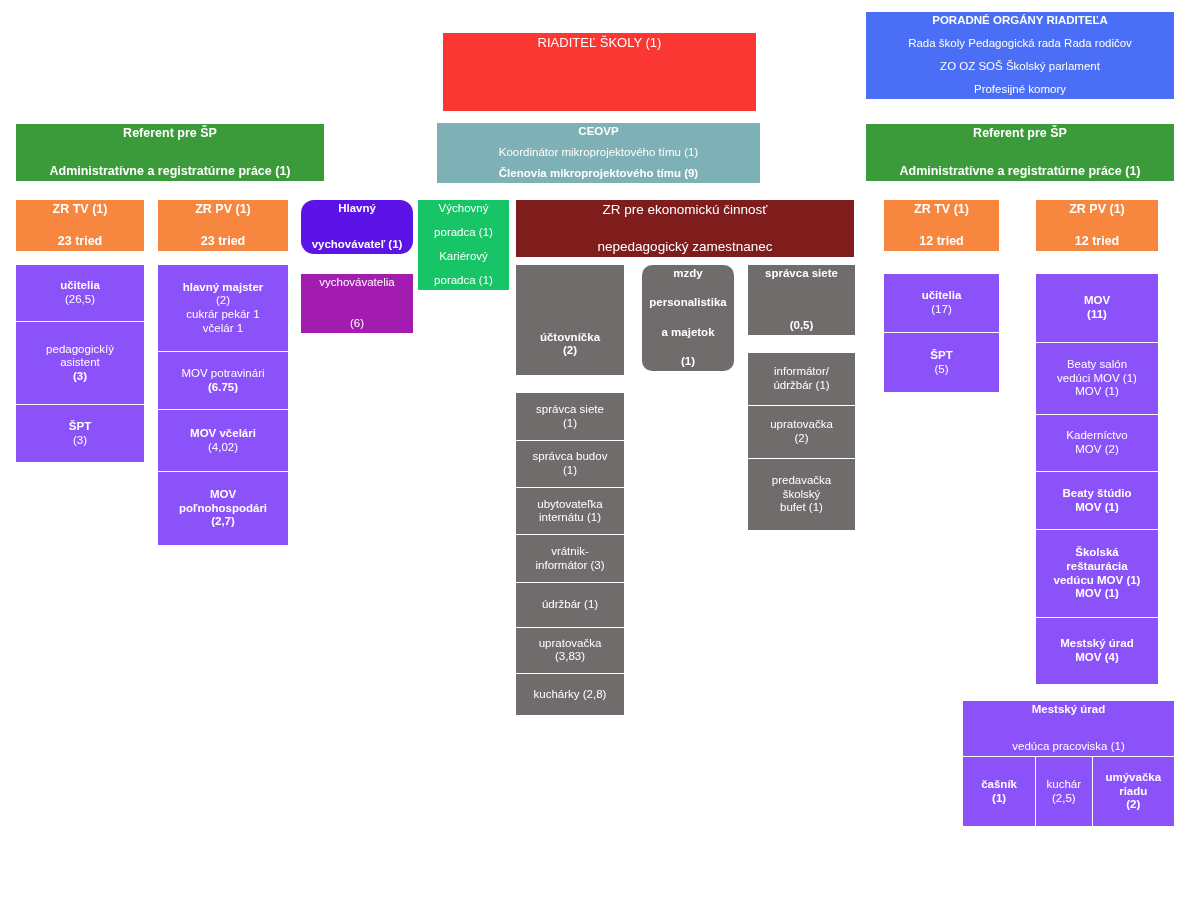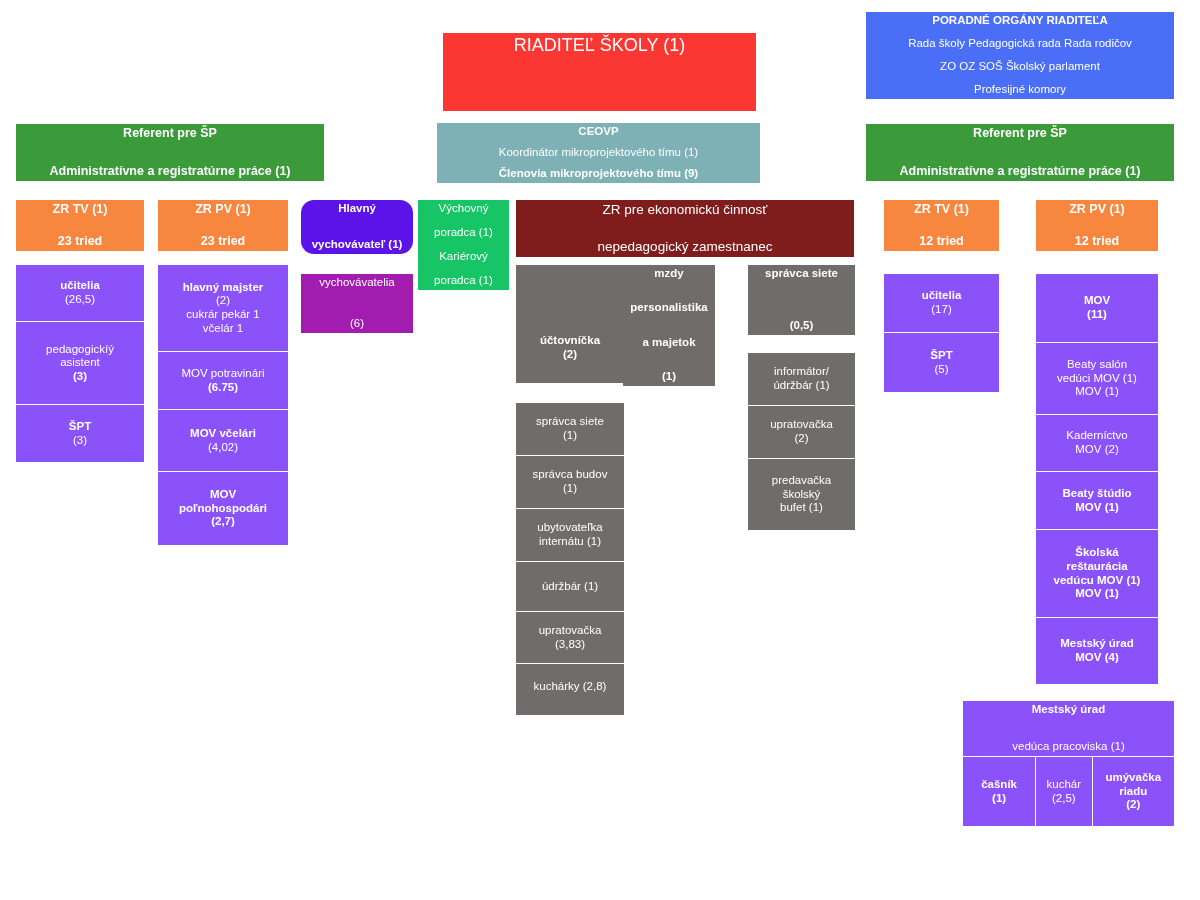--- a/index.html
+++ b/index.html
@@ -69,21 +69,21 @@
     box-sizing: border-box;
     display: flex; flex-direction: column;
     align-items: center; justify-content: center;
     text-align: center; color: #fff; line-height: 1.18;
     padding: 2px 3px; overflow: hidden;
   }
   .rowstack > .cell + .cell { border-left: 1.5px solid #ffffff; }
   .fs11 { font-size: 11.5px; }
   .fs12 { font-size: 12.5px; }
   .fs13 { font-size: 13.5px; }
-  .fs17 { font-size: 18px; }
+  .fs17 { font-size: 13px; }
 </style>
 </head>
 <body>
 
 <div id="canvas">
 
   <div class="node c-red fs17" style="left:443px; top:33px; width:313px; height:78px;">
     <span class="ln n">RIADITEĽ ŠKOLY  (1)</span>
   </div>
 
@@ -191,33 +191,37 @@
       <span class="ln n">(1)</span>
     </div>
     <div class="cell fs11" style="height:53px;">
       <span class="ln n">správca budov</span>
       <span class="ln n">(1)</span>
     </div>
     <div class="cell fs11" style="height:53px;">
       <span class="ln n">ubytovateľka</span>
       <span class="ln n">internátu (1)</span>
     </div>
+    <div class="cell fs11" style="height:53px;">
+      <span class="ln n">vrátnik-</span>
+      <span class="ln n">informátor (3)</span>
+    </div>
     <div class="cell fs11" style="height:50px;">
       <span class="ln n">údržbár (1)</span>
     </div>
     <div class="cell fs11" style="height:52px;">
       <span class="ln n">upratovačka</span>
       <span class="ln n">(3,83)</span>
     </div>
     <div class="cell fs11" style="height:47px;">
       <span class="ln n">kuchárky (2,8)</span>
     </div>
   </div>
 
-  <div class="node c-lgray fs11" style="left:623px; top:265px; width:92px; height:121px;">
+  <div class="node c-lgray fs11" style="left:642px; top:265px; width:92px; height:106px;border-radius:10px;">
     <span class="ln b">mzdy</span>
     <span class="ln b">personalistika</span>
     <span class="ln b">a majetok</span>
     <span class="ln b">(1)</span>
   </div>
 
   <div class="node c-lgray fs11" style="left:748px; top:265px; width:107px; height:70px;">
     <span class="ln b">správca siete</span>
     <span class="ln b">(0,5)</span>
   </div>

